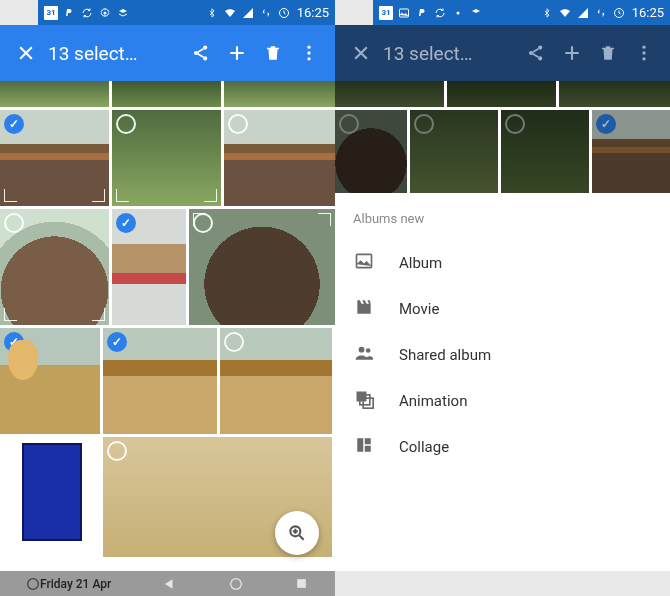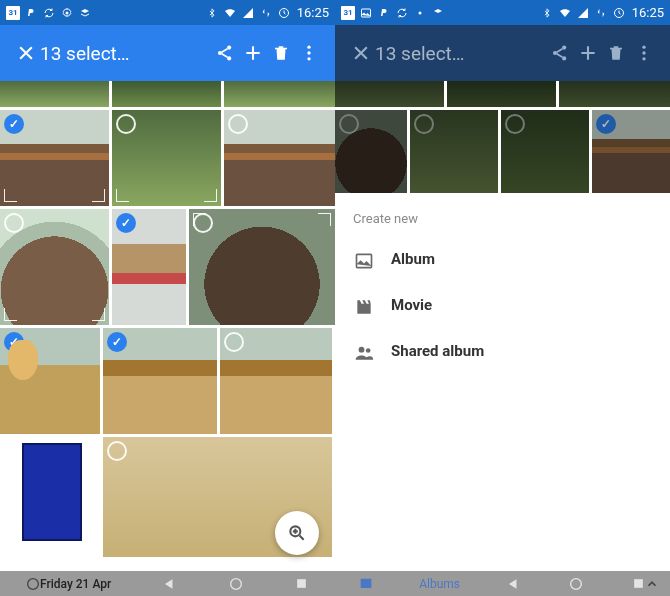--- a/index.html
+++ b/index.html
@@ -10,31 +10,31 @@
     background: #e9e9e9;
   }
   .screen { position: absolute; top: 0; width: 335px; height: 596px; overflow: hidden; }
   .screen-left { left: 0; }
   .screen-right { left: 335px; }
 
   
   .statusbar {
     height: 25px; background: #1768c1;
     display: flex; align-items: center; justify-content: space-between;
-    padding: 0 6px; color: #fff; font-size: 12px;
+    padding: 0 6px; color: #fff; font-size: 12px; margin-left: 38px;
   }
   .sb-left, .sb-right { display: flex; align-items: center; gap: 4px; }
   .sb-ico { width: 14px; height: 14px; display: flex; align-items: center; justify-content: center; }
   .sb-cal { width: 14px; height: 14px; background: #fff; color: #1768c1; font-size: 8px; font-weight: bold; display: flex; align-items: center; justify-content: center; border-radius: 1px; }
   .sb-time { font-size: 13px; margin-left: 2px; }
 
   
   .appbar {
     height: 56px; background: #2b80ed;
-    display: flex; align-items: center; 
+    display: flex; align-items: center; gap: 8px;
     padding: 0 12px; color: #fff;
   }
   .appbar .title { flex: 1; font-size: 19px; font-weight: 400; overflow: hidden; white-space: nowrap; text-overflow: ellipsis; }
   .appbar .icobtn { width: 28px; height: 28px; display: flex; align-items: center; justify-content: center; cursor: pointer; }
 
   
   .grid-area { position: absolute; top: 81px; left: 0; right: 0; bottom: 25px; overflow: hidden; background: #fff; }
   .row { display: flex; gap: 3px; margin-bottom: 3px; }
   .cell { position: relative; background: #888; overflow: hidden; }
   .cell .sel { position: absolute; top: 4px; left: 4px; width: 20px; height: 20px; border-radius: 50%; }
@@ -68,21 +68,21 @@
   .screen-right .appbar { background: #1f3f6b; color: #a9b6c6; }
   .screen-right .appbar .icobtn { color: #cbd5e1; }
 
   
   .sheet {
     position: absolute; left: 0; right: 0; bottom: 25px; top: 193px;
     background: #fff; color: #333;
     padding-top: 14px;
   }
   .sheet .section-title { font-size: 13px; color: #8a8a8a; padding: 4px 18px 12px; }
-  .sheet .item { display: flex; align-items: flex-start; gap: 16px; padding: 12px 18px; cursor: pointer; font-weight: bold; }
+  .sheet .item { display: flex; align-items: flex-end; gap: 24px; padding: 12px 18px; cursor: pointer; }
   .sheet .item .ico { width: 22px; height: 22px; color: #6a6a6a; display:flex; align-items:center; justify-content:center;}
   .sheet .item .lbl { font-size: 15px; color: #333; }
   .sheet .item .chev { margin-left: auto; color: #888; }
 
   
   .fab {
     position: absolute; right: 16px; bottom: 41px;
     width: 44px; height: 44px; border-radius: 50%; background: #fff;
     box-shadow: 0 2px 6px rgba(0,0,0,.3);
     display: flex; align-items: center; justify-content: center; color: #555;
@@ -394,21 +394,21 @@
       <div class="cell th-green2" style="width:88px;filter:brightness(.5)">
           <div class="sel sel-off"></div>
         </div>
       <div class="cell th-fox-rock" style="width:78px;filter:brightness(.7)">
           <div class="sel sel-on"></div>
         </div>
     </div>
   </div>
 
   <div class="sheet">
-    <div class="section-title">Create new</div>
+    <div class="section-title">Albums new</div>
 
     <div class="item">
       <div class="ico">
           <svg width="20" height="20" viewBox="0 0 24 24" fill="#6a6a6a">
             <rect x="3" y="4" width="18" height="16" rx="1" fill="none" stroke="#6a6a6a" stroke-width="2"></rect>
             <path d="M3 16l5-5 4 4 3-3 6 6" fill="#6a6a6a"></path>
           </svg>
         </div>
       <div class="lbl">Album</div>
     </div>
@@ -423,45 +423,37 @@
     <div class="item">
       <div class="ico">
           <svg width="22" height="20" viewBox="0 0 24 24" fill="#6a6a6a">
             <circle cx="9" cy="8" r="3.5"></circle>
             <circle cx="17" cy="9" r="2.8"></circle>
             <path d="M2 20c0-3 3-5 7-5s7 2 7 5M14 20c0-2 2-4 5-4s4 2 4 4"></path>
           </svg>
         </div>
       <div class="lbl">Shared album</div>
     </div>
-
-
-  </div>
-
-  <div class="navbar">
-    <div class="nv">
-        <svg width="16" height="16" viewBox="0 0 24 24" fill="#4a78c7">
-          <path d="M4 4h16v14H4zM8 4v14M4 20h16"></path>
-        </svg>
-      </div>
-    <div class="albums-txt">Albums</div>
-    <div class="nv">
-        <svg width="14" height="14" viewBox="0 0 24 24" fill="#e4e4e4">
-          <path d="M18 4v16L5 12z"></path>
-        </svg>
-      </div>
-    <div class="nv">
-        <svg width="16" height="16" viewBox="0 0 24 24" fill="none" stroke="#e4e4e4" stroke-width="2">
-          <circle cx="12" cy="12" r="8"></circle>
-        </svg>
-      </div>
-    <div class="nv">
-        <svg width="13" height="13" viewBox="0 0 24 24" fill="#e4e4e4">
-          <rect x="4" y="4" width="16" height="16"></rect>
-        </svg>
-      </div>
-    <div class="nv nv-caret">
-        <svg width="14" height="14" viewBox="0 0 24 24" fill="none" stroke="#444" stroke-width="3">
-          <path d="M6 15l6-6 6 6"></path>
-        </svg>
-      </div>
-  </div>
+    <div class="item">
+      <div class="ico">
+          <svg width="20" height="20" viewBox="0 0 24 24" fill="#6a6a6a">
+            <rect x="3" y="3" width="12" height="12"></rect>
+            <rect x="7" y="7" width="12" height="12" fill="none" stroke="#6a6a6a" stroke-width="2"></rect>
+            <rect x="11" y="11" width="12" height="12" fill="none" stroke="#6a6a6a" stroke-width="2"></rect>
+          </svg>
+        </div>
+      <div class="lbl">Animation</div>
+    </div>
+    <div class="item">
+      <div class="ico">
+          <svg width="18" height="18" viewBox="0 0 24 24" fill="#6a6a6a">
+            <rect x="3" y="3" width="8" height="18"></rect>
+            <rect x="13" y="3" width="8" height="8"></rect>
+            <rect x="13" y="13" width="8" height="8"></rect>
+          </svg>
+        </div>
+      <div class="lbl">Collage</div>
+    </div>
+
+
+  </div>
+
 </div>
 
 </body></html>

